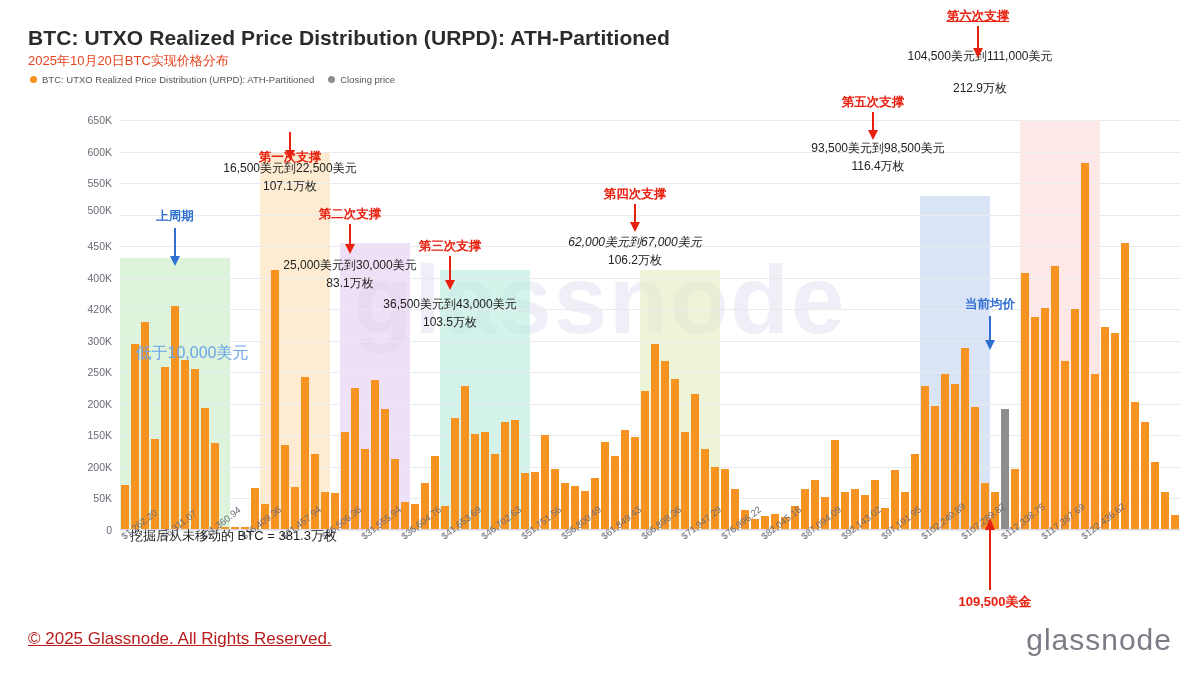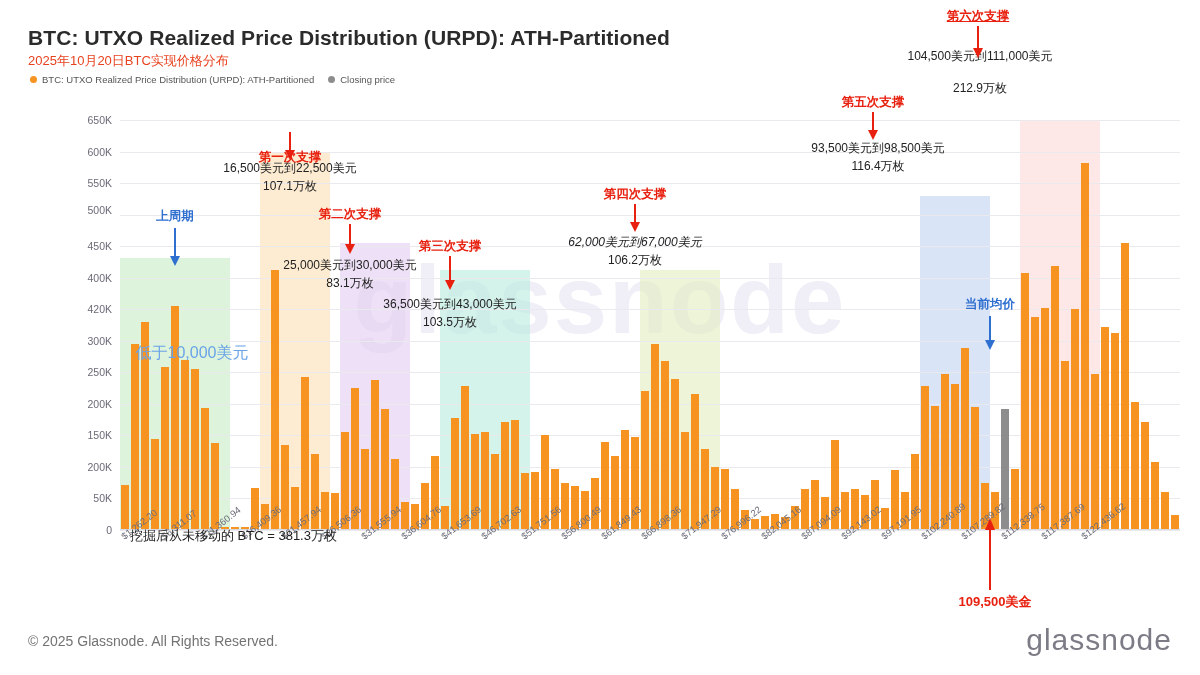--- a/index.html
+++ b/index.html
@@ -63,21 +63,21 @@
     white-space:nowrap;
   }
   .ann{position:absolute;z-index:3;}
   .ann-red{color:#e8200f;font-size:12.5px;font-weight:700;text-align:center;}
   .ann-blk{color:#222;font-size:12px;text-align:center;line-height:1.45;}
   .ann-blue{color:#2f6fd0;font-size:12.5px;font-weight:700;text-align:center;}
   .ann-blue-sm{color:#6aa3e8;font-size:16px;text-align:center;}
   .ann-dark{color:#222;font-size:13px;}
   .arrow{position:absolute;z-index:3;}
   .footer{
-    position:absolute;left:28px;bottom:26px;font-size:14px;color:#737373;
+    position:absolute;left:28px;bottom:26px;font-size:17px;color:#b91c1c;text-decoration:underline;
   }
   .brand{
     position:absolute;right:28px;bottom:18px;font-size:30px;color:#7c7c86;
     letter-spacing:1px;font-weight:400;
   }
 </style>
 </head>
 <body>
 
 <div class="wm">glassnode</div>

